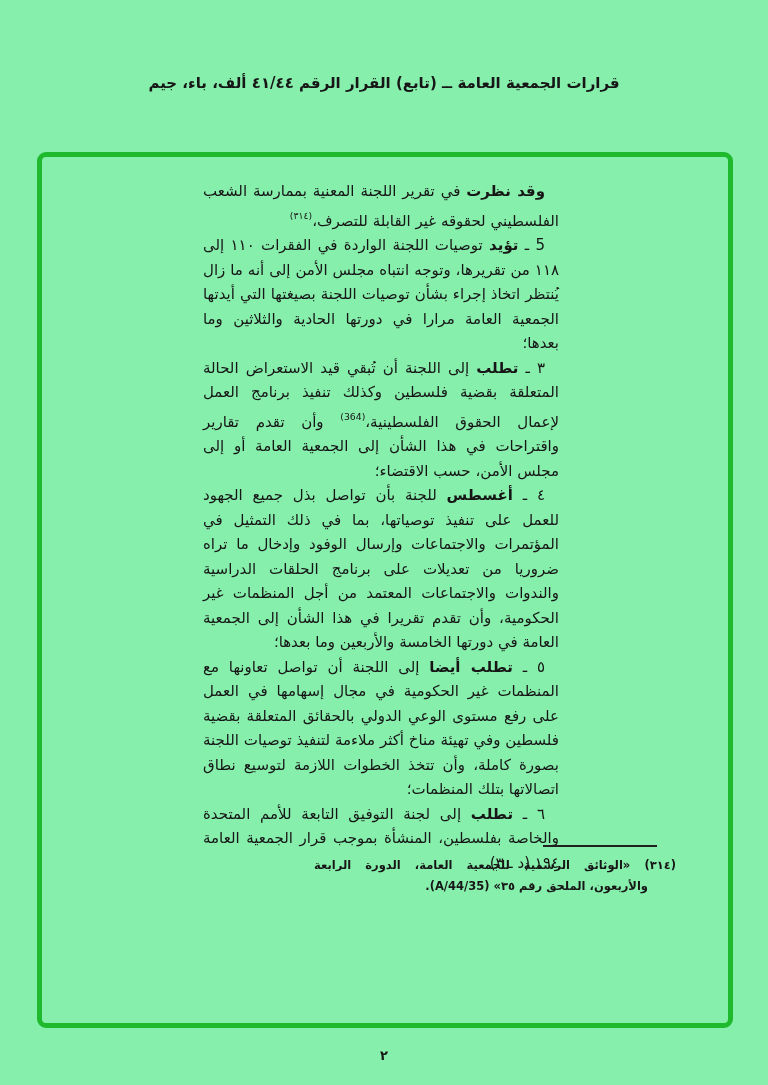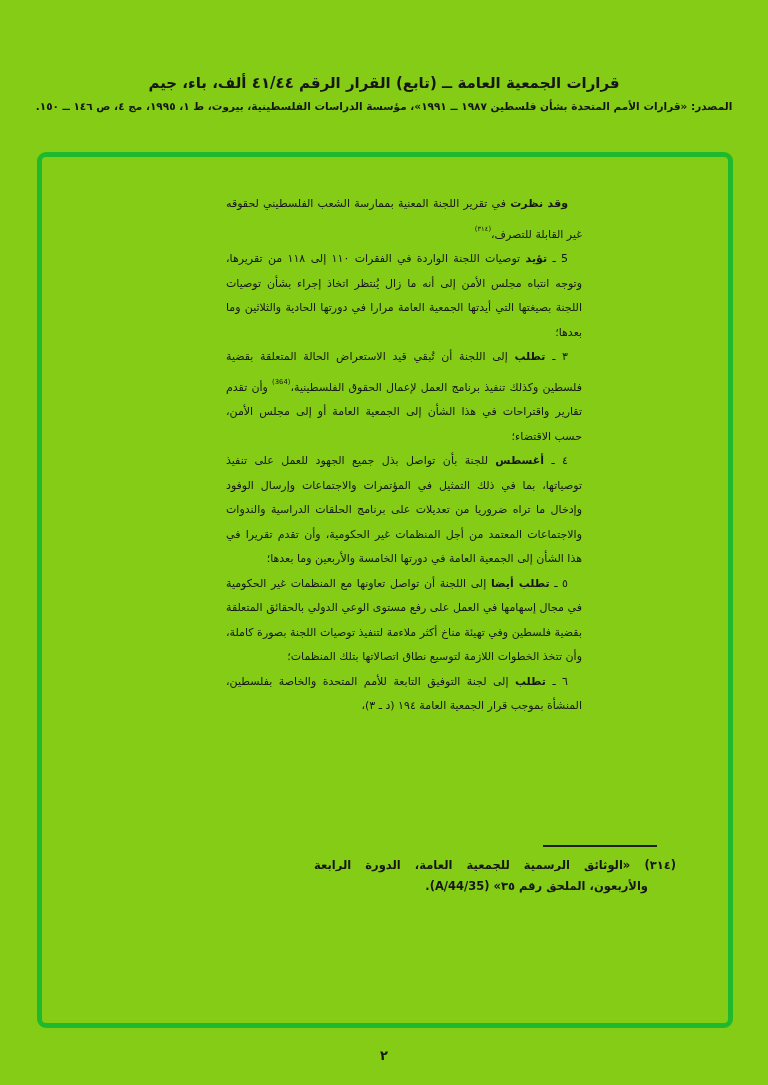--- a/index.html
+++ b/index.html
@@ -4,21 +4,21 @@
 <style>
   html, body {
     margin: 0;
     padding: 0;
     background: #ffffff;
   }
   .page {
     position: relative;
     width: 768px;
     height: 1085px;
-    background: #84cc16;
+    background: #86efac;
     font-family: "DejaVu Sans", sans-serif;
     color: #161616;
     overflow: hidden;
     direction: rtl;
   }
   .doc-title {
     position: absolute;
     top: 74px;
     left: 0;
     right: 0;
@@ -44,27 +44,26 @@
     width: 696px;
     height: 876px;
     box-sizing: border-box;
     border: 5px solid #1eb92d;
     border-radius: 9px;
     background: transparent;
   }
   .body-text {
     position: absolute;
     left: 203px;
-    top: 192px;
+    top: 179px;
     width: 356px;
     direction: rtl;
     text-align: justify;
-    font-size: 11px;
+    font-size: 15px;
     line-height: 24.5px;
-    margin-left: 23px;
   }
   .body-text p {
     margin: 0;
     padding: 0;
     text-indent: 14px; 
   }
   .body-text .b { font-weight: bold; }
   .fn-sup {
     font-size: 62%;
     vertical-align: 7px;
@@ -103,21 +102,20 @@
     font-weight: bold;
   }
 </style>
 </head>
 <body>
 
 <div class="page">
 
   <div class="doc-title">قرارات الجمعية العامة ــ (تابع) القرار الرقم ٤١/٤٤ ألف، باء، جيم</div>
 
-  <div class="doc-source">المصدر: «قرارات الأمم المتحدة بشأن فلسطين ١٩٨٧ ــ ١٩٩١»، مؤسسة الدراسات الفلسطينية، بيروت، ط ١، ١٩٩٥، مج ٤، ص ١٤٦ ــ ١٥٠.</div>
 
   <div class="green-frame" style="border-color: rgb(30, 185, 45);"></div>
 
   <div class="body-text">
       <p><span class="b">وقد نظرت</span><span> في تقرير اللجنة المعنية بممارسة الشعب الفلسطيني لحقوقه غير القابلة للتصرف،</span><span class="fn-sup">(٣١٤)</span></p>
       <p><span>5 ـ </span><span class="b">تؤيد</span><span> توصيات اللجنة الواردة في الفقرات ١١٠ إلى ١١٨ من تقريرها، وتوجه انتباه مجلس الأمن إلى أنه ما زال يُنتظر اتخاذ إجراء بشأن توصيات اللجنة بصيغتها التي أيدتها الجمعية العامة مرارا في دورتها الحادية والثلاثين وما بعدها؛</span></p>
       <p><span>٣ ـ </span><span class="b">تطلب</span><span> إلى اللجنة أن تُبقي قيد الاستعراض الحالة المتعلقة بقضية فلسطين وكذلك تنفيذ برنامج العمل لإعمال الحقوق الفلسطينية،</span><span class="fn-sup">(364)</span><span> وأن تقدم تقارير واقتراحات في هذا الشأن إلى الجمعية العامة أو إلى مجلس الأمن، حسب الاقتضاء؛</span></p>
       <p><span>٤ ـ </span><span class="b">أغسطس</span><span> للجنة بأن تواصل بذل جميع الجهود للعمل على تنفيذ توصياتها، بما في ذلك التمثيل في المؤتمرات والاجتماعات وإرسال الوفود وإدخال ما تراه ضروريا من تعديلات على برنامج الحلقات الدراسية والندوات والاجتماعات المعتمد من أجل المنظمات غير الحكومية، وأن تقدم تقريرا في هذا الشأن إلى الجمعية العامة في دورتها الخامسة والأربعين وما بعدها؛</span></p>
       <p><span>٥ ـ </span><span class="b">تطلب أيضا</span><span> إلى اللجنة أن تواصل تعاونها مع المنظمات غير الحكومية في مجال إسهامها في العمل على رفع مستوى الوعي الدولي بالحقائق المتعلقة بقضية فلسطين وفي تهيئة مناخ أكثر ملاءمة لتنفيذ توصيات اللجنة بصورة كاملة، وأن تتخذ الخطوات اللازمة لتوسيع نطاق اتصالاتها بتلك المنظمات؛</span></p>
       <p><span>٦ ـ </span><span class="b">تطلب</span><span> إلى لجنة التوفيق التابعة للأمم المتحدة والخاصة بفلسطين، المنشأة بموجب قرار الجمعية العامة ١٩٤ (د ـ ٣)،</span></p>

